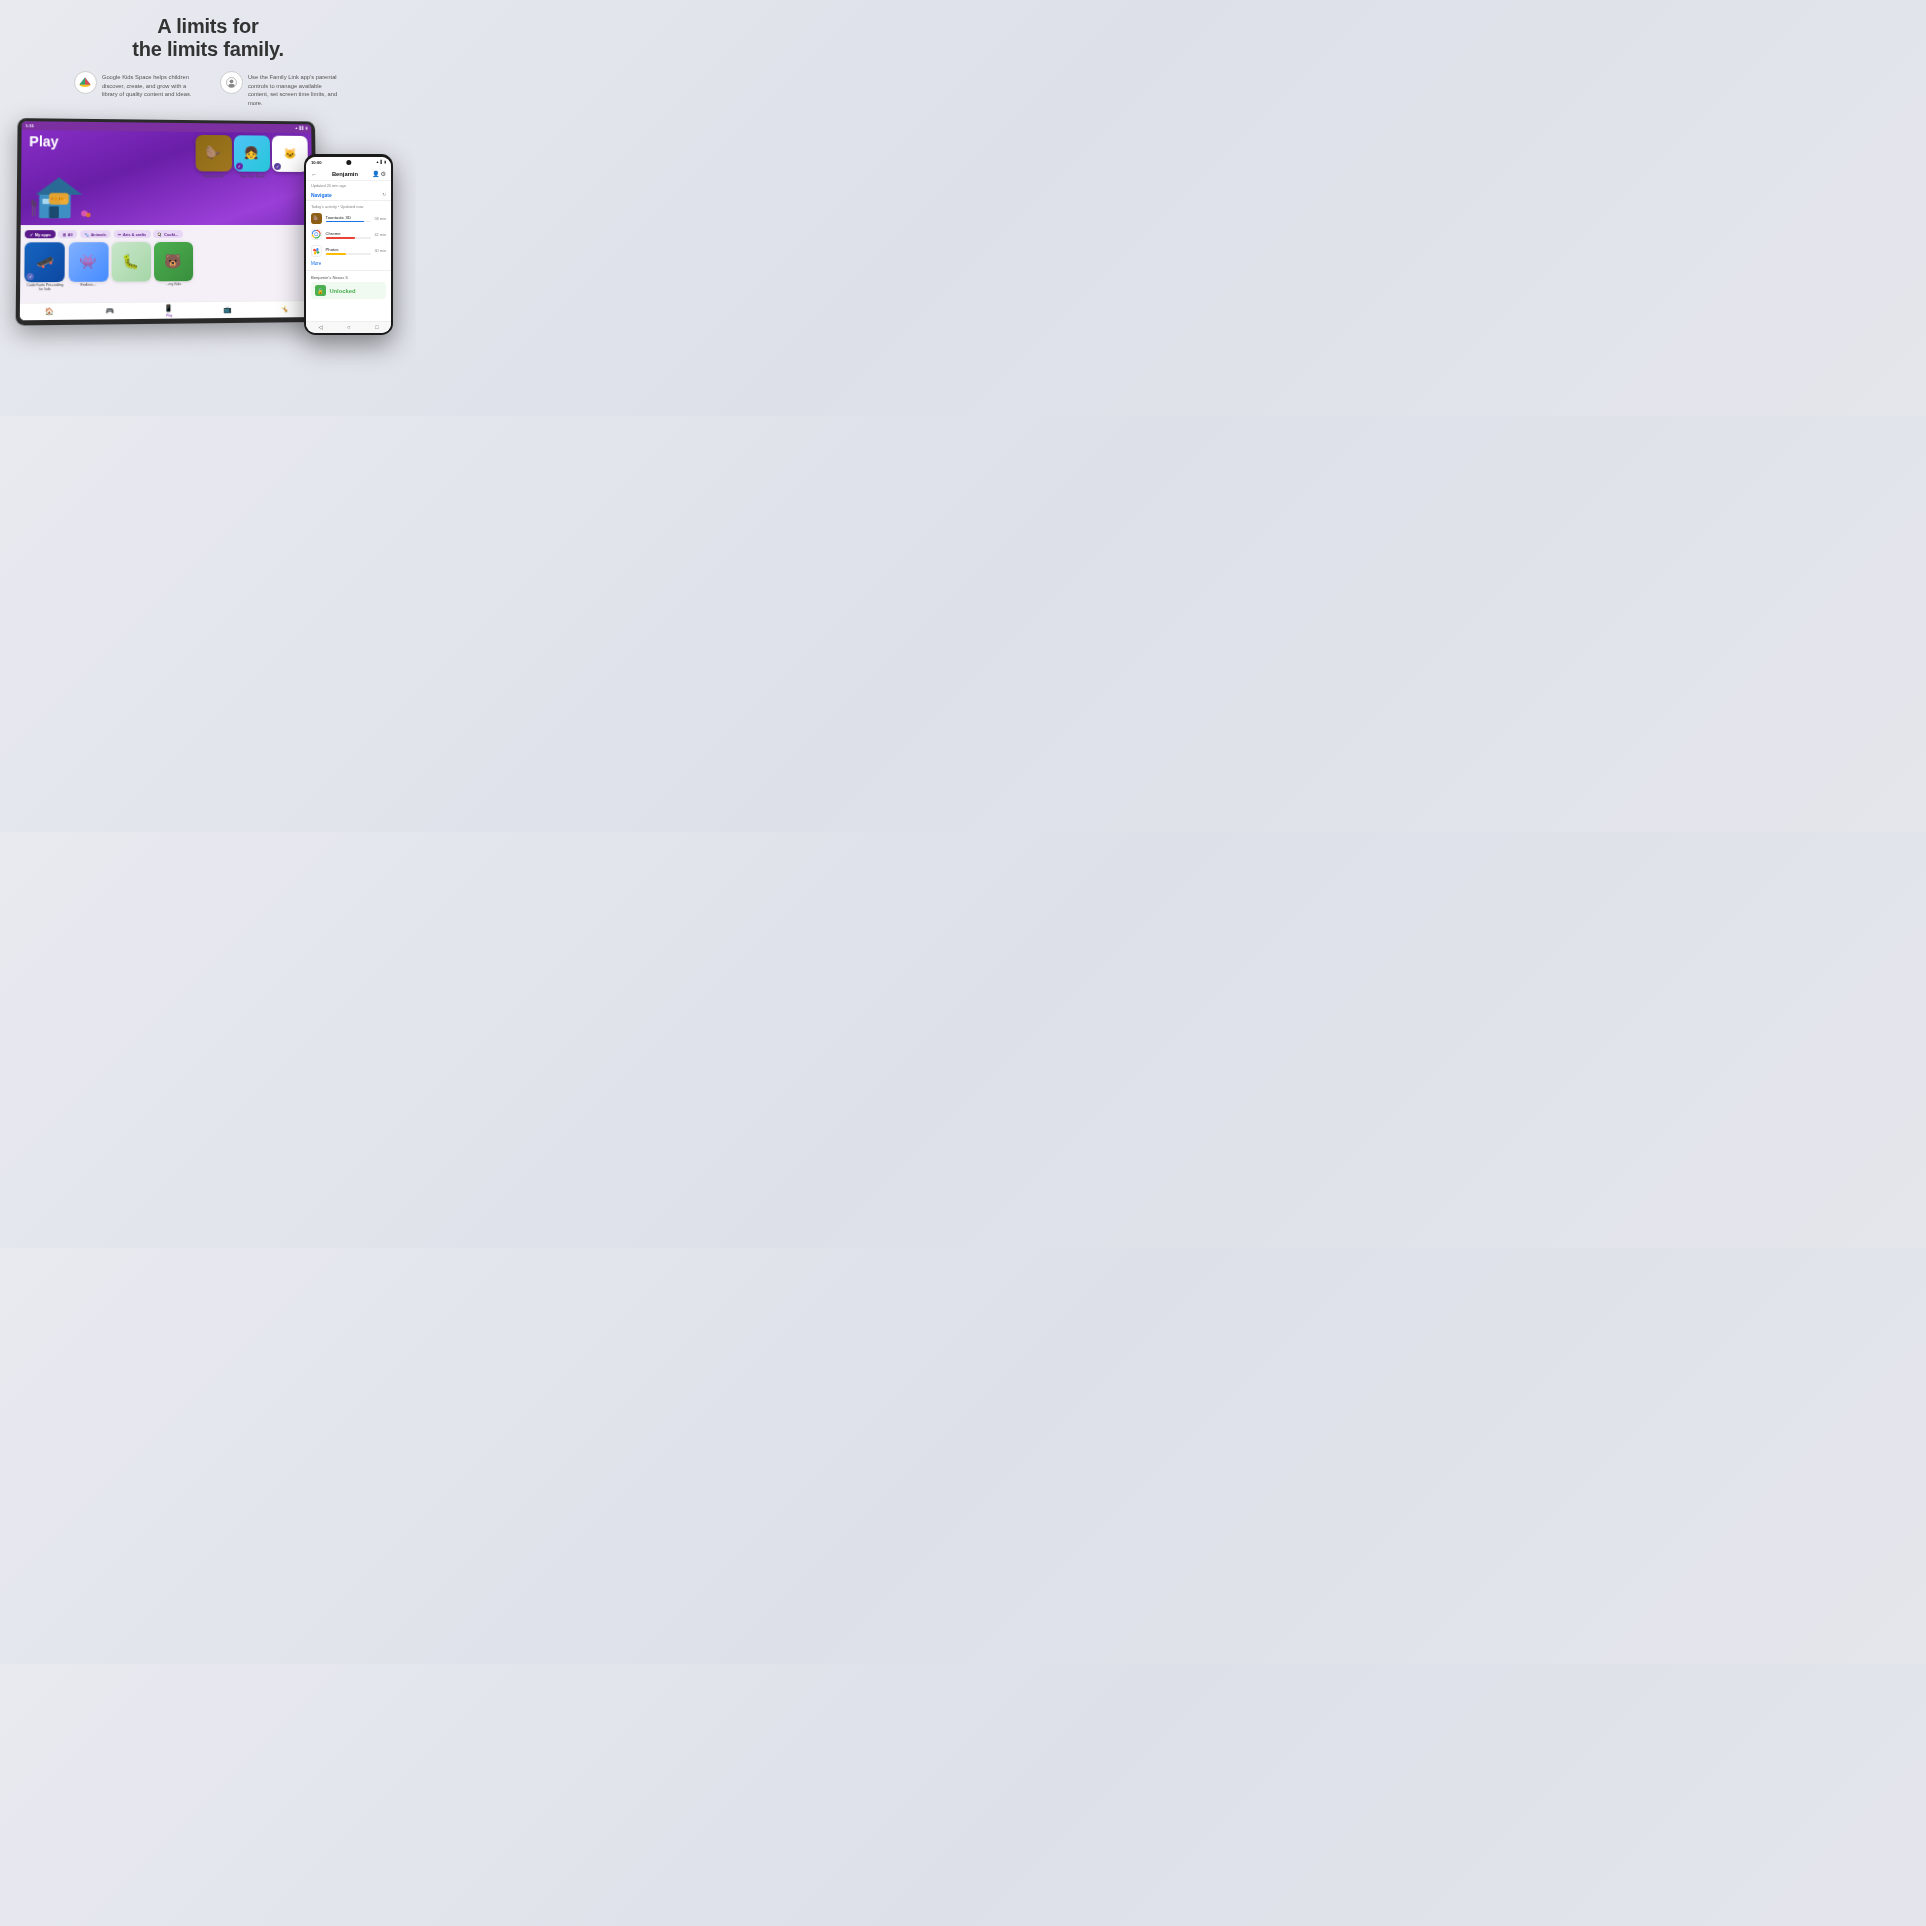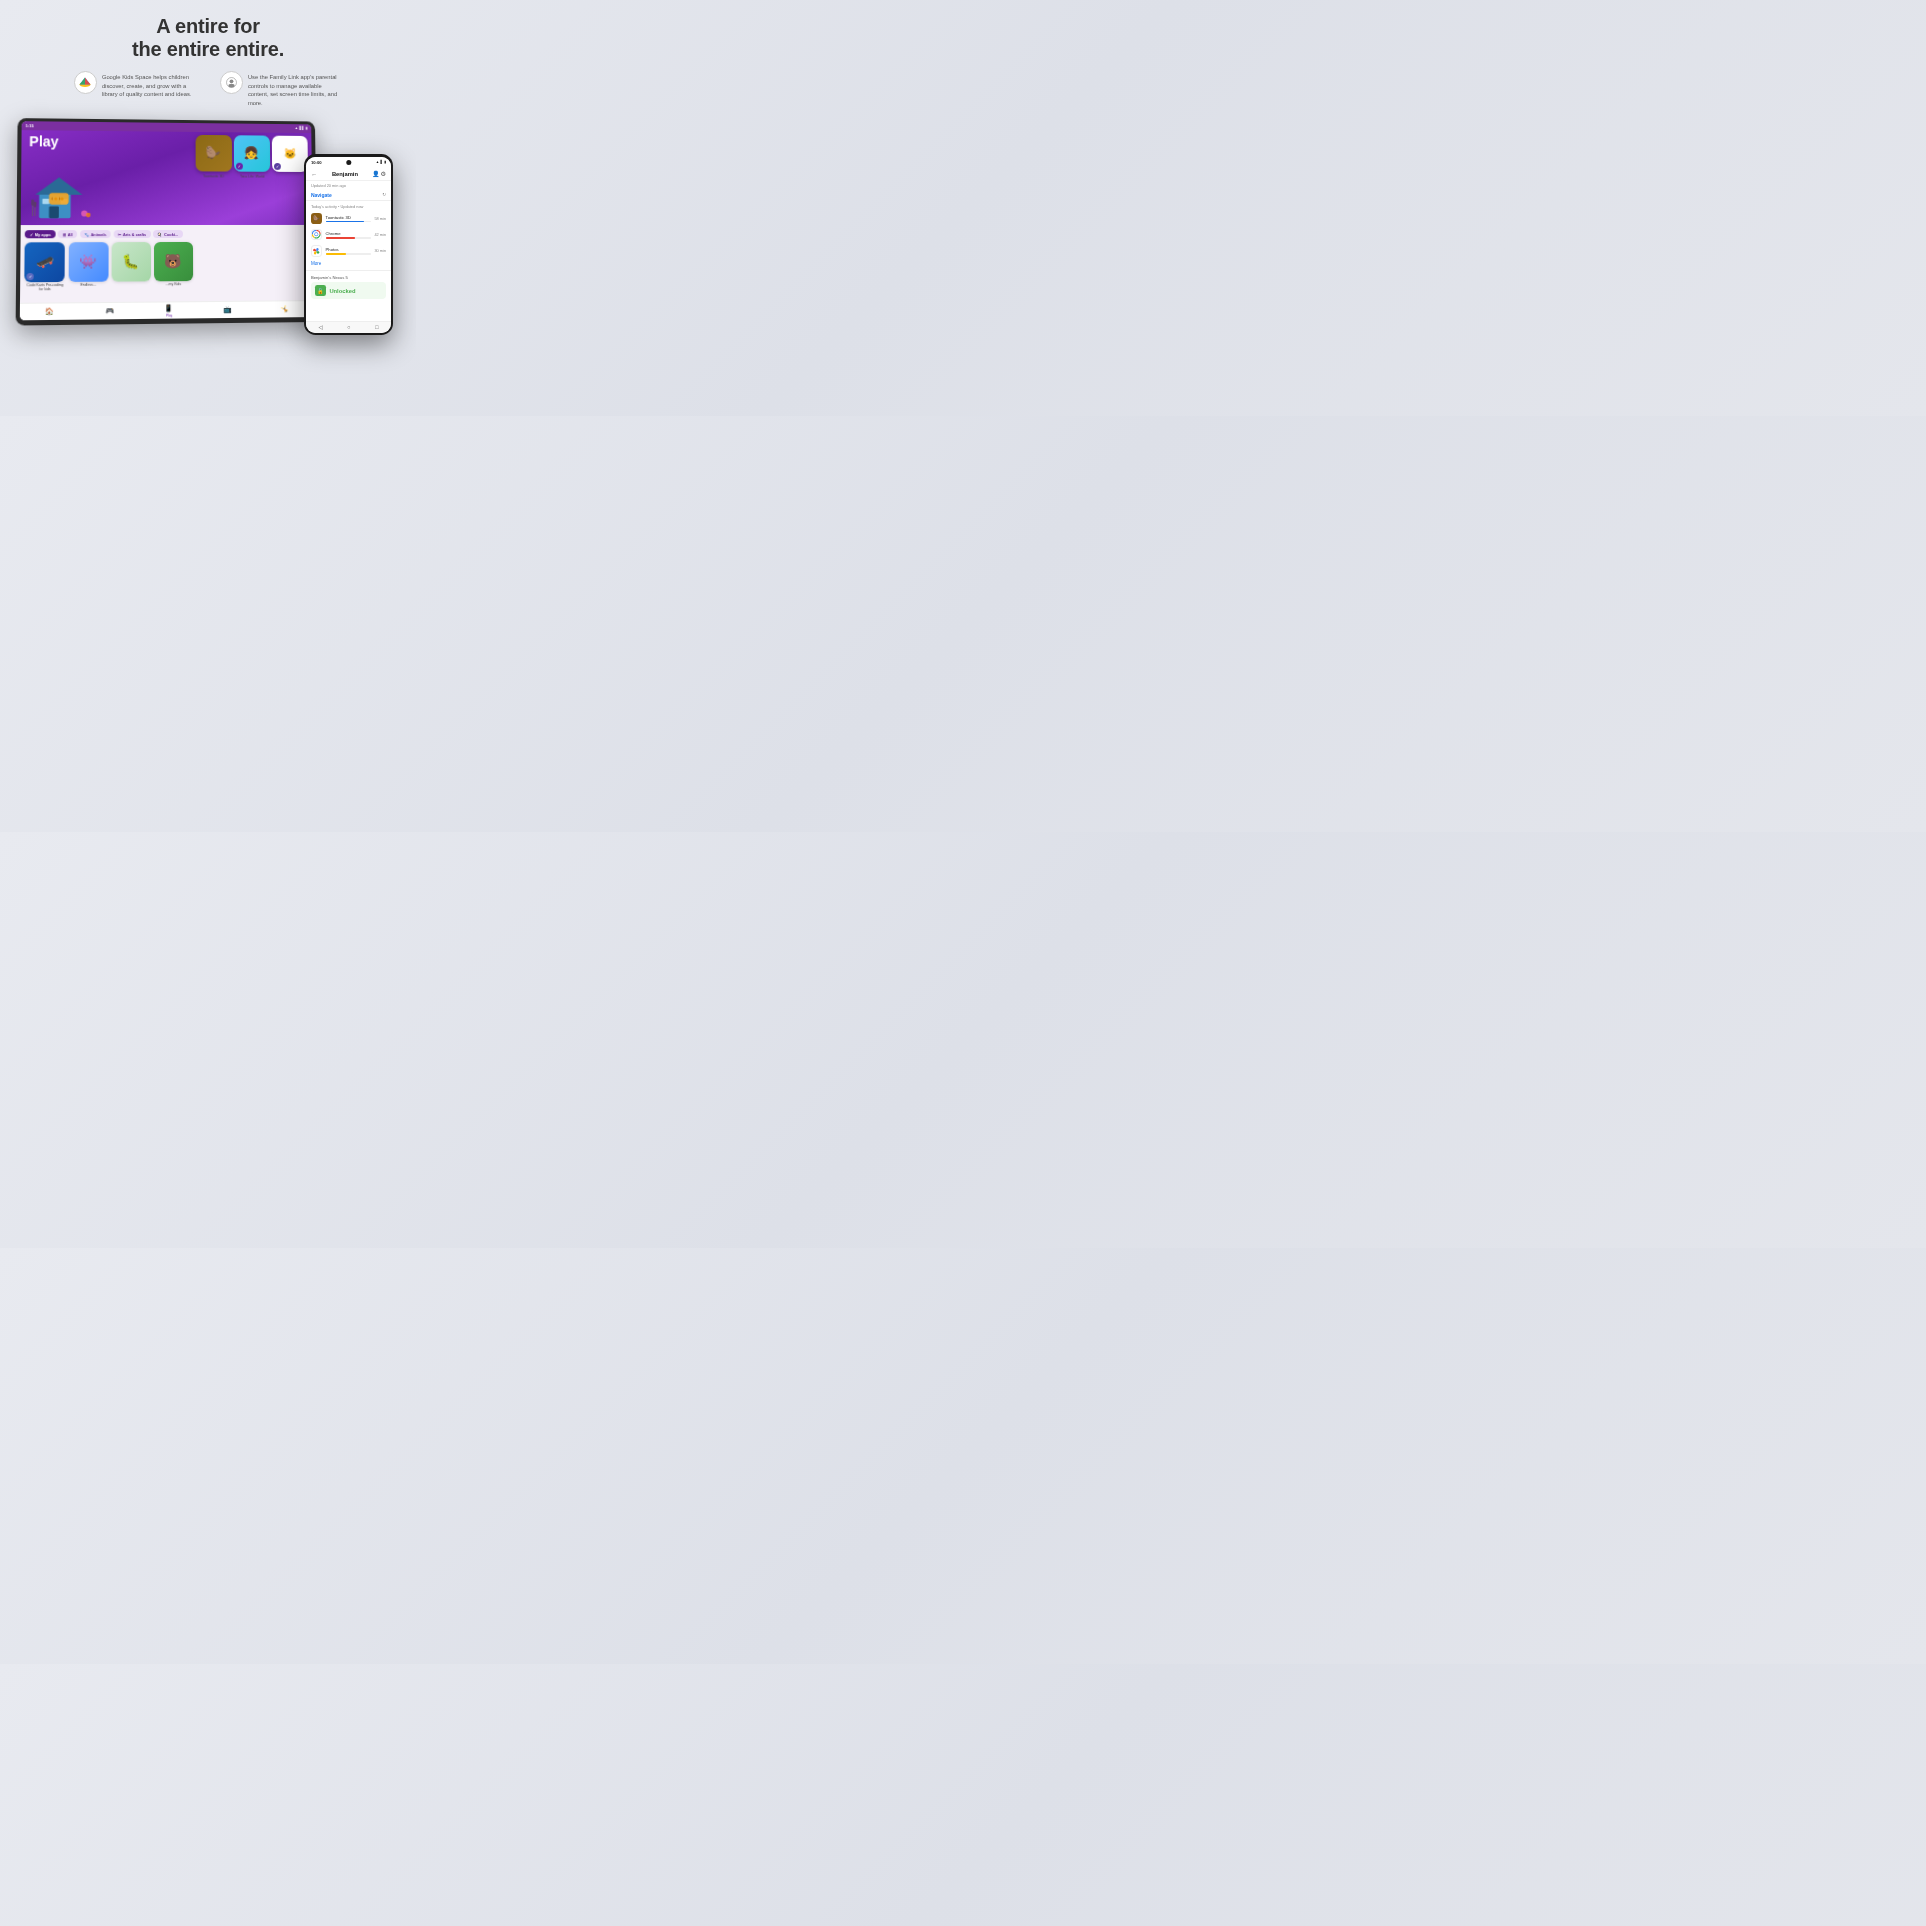--- a/index.html
+++ b/index.html
@@ -480,22 +480,22 @@
       justify-content: center;
       color: white;
       font-size: 5.4px;
     }
   </style>
 </head>
 <body>
 
 <div class="header">
   <h1>
-    <span>A entire for</span><br>
-    <span>the entire entire.</span>
+    <span>A limits for</span><br>
+    <span>the limits family.</span>
   </h1>
 </div>
 
 <div class="features">
   <div class="feature-item">
     <div class="feature-icon-circle">
 
       <svg width="14" height="14" viewBox="0 0 36 36">
         <ellipse cx="18" cy="22" rx="14" ry="6" fill="#fbbc04" opacity="0.9"></ellipse>
         <polygon points="18,4 4,22 32,22" fill="#4285f4" opacity="0.85"></polygon>

